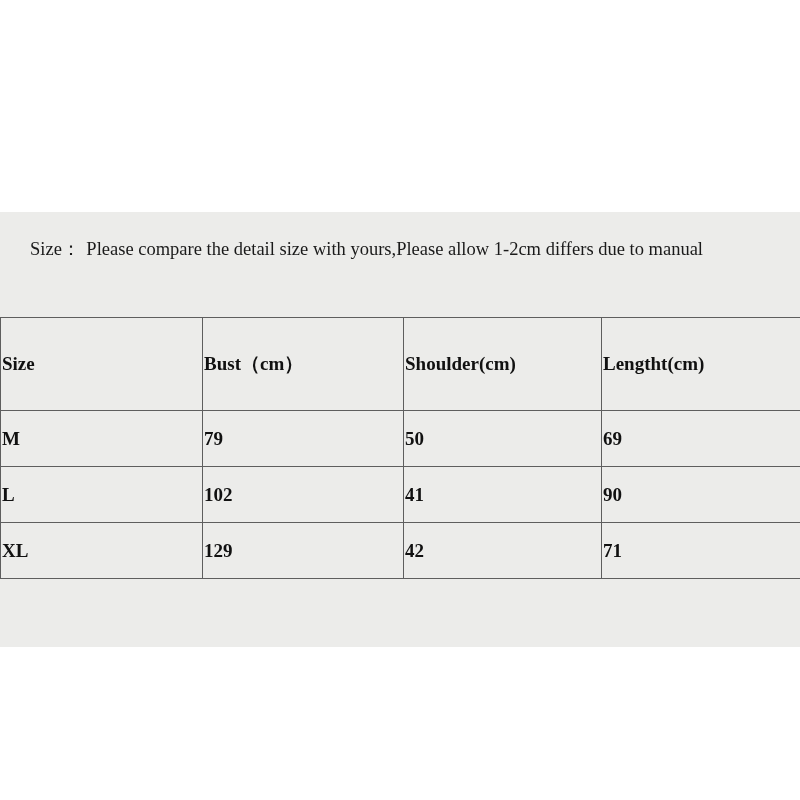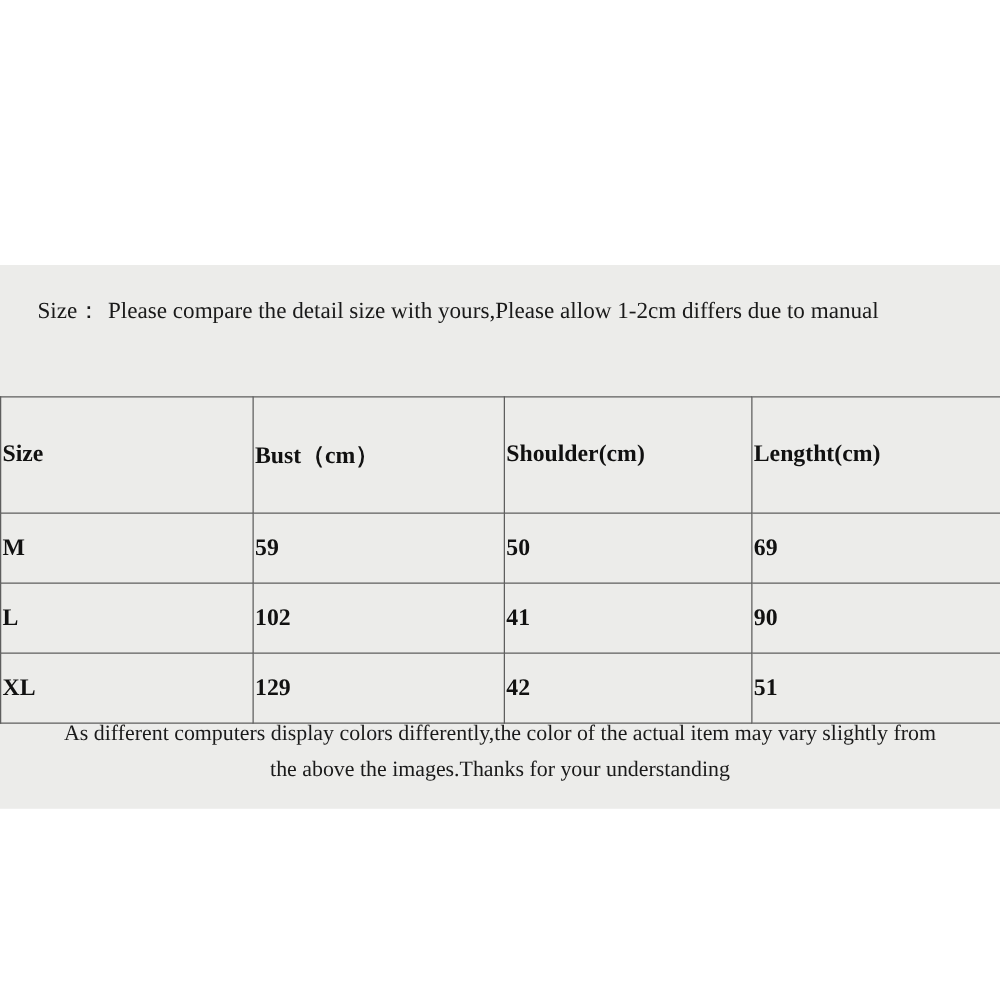--- a/index.html
+++ b/index.html
@@ -117,38 +117,34 @@
         <tr>
           <th>Size</th>
           <th>Bust（cm）</th>
           <th>Shoulder(cm)</th>
           <th>Lengtht(cm)</th>
         </tr>
       </thead>
       <tbody>
         <tr>
           <td>M</td>
-          <td>59</td>
+          <td>79</td>
           <td>50</td>
           <td>69</td>
         </tr>
         <tr>
           <td>L</td>
           <td>102</td>
           <td>41</td>
           <td>90</td>
         </tr>
         <tr>
           <td>XL</td>
           <td>129</td>
           <td>42</td>
-          <td>51</td>
+          <td>71</td>
         </tr>
       </tbody>
     </table>
 
-    <div class="footnote">
-      <span class="fl1">As different computers display colors differently,the color of the actual item may vary slightly from</span>
-      <span class="fl2">the above the images.Thanks for your understanding</span>
-    </div>
 
   </div>
 </div>
 
 </body></html>

